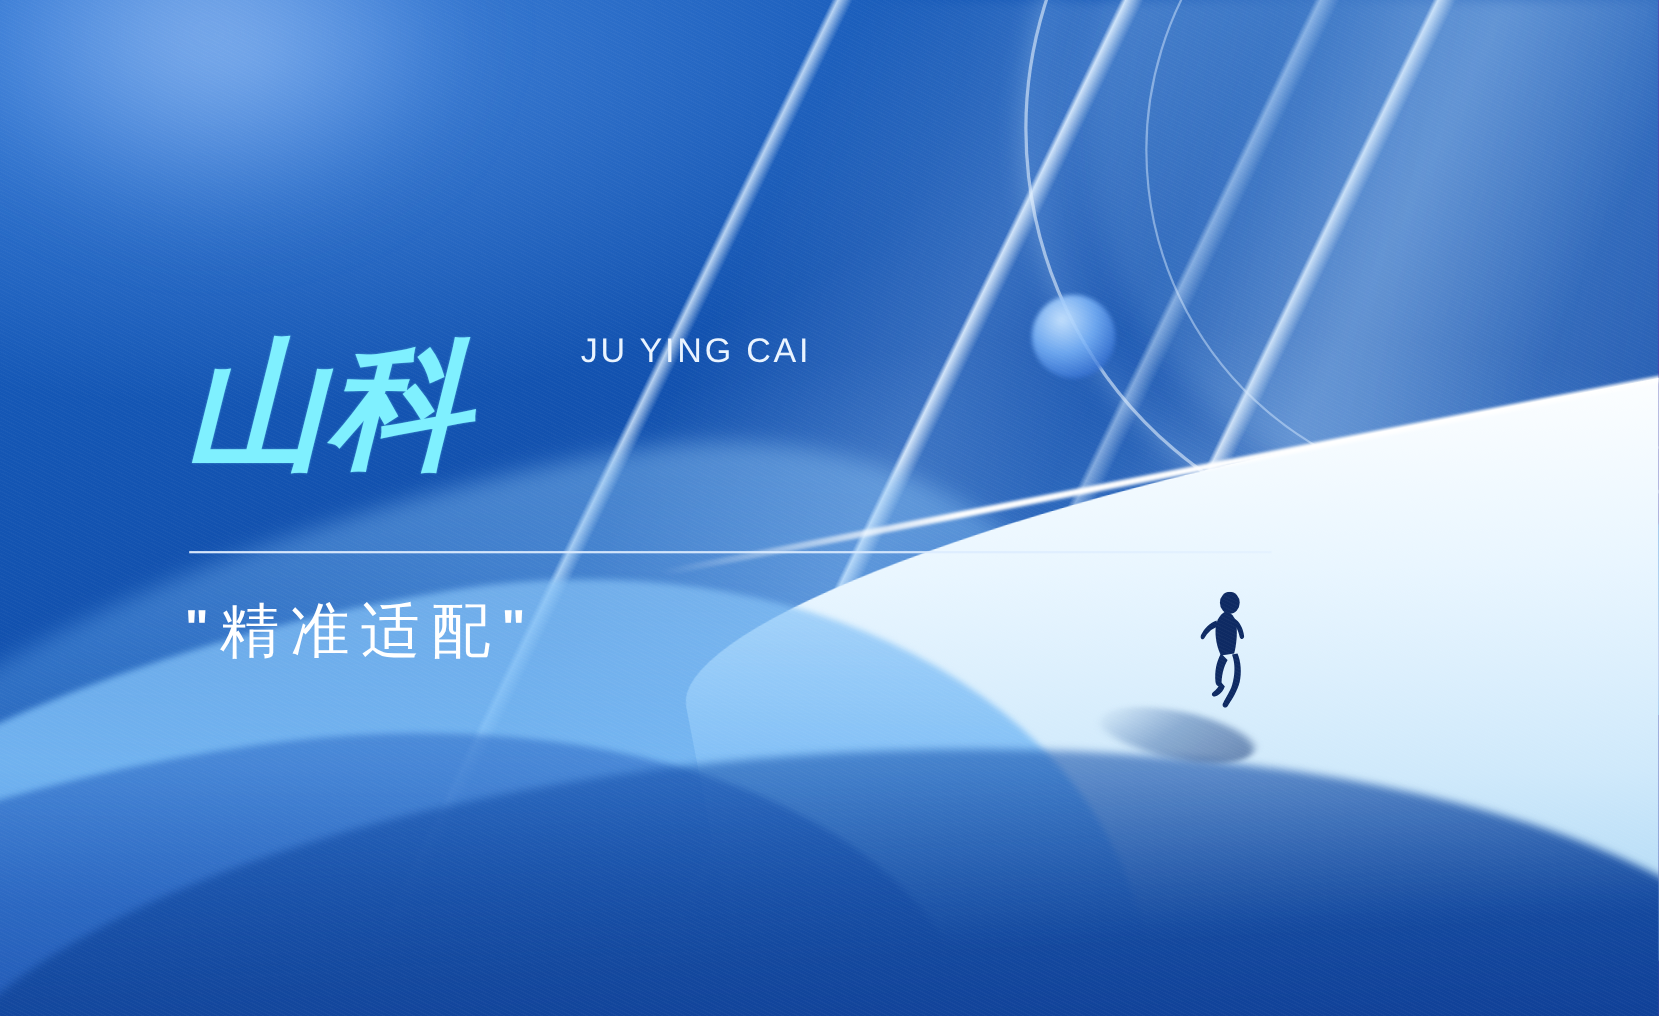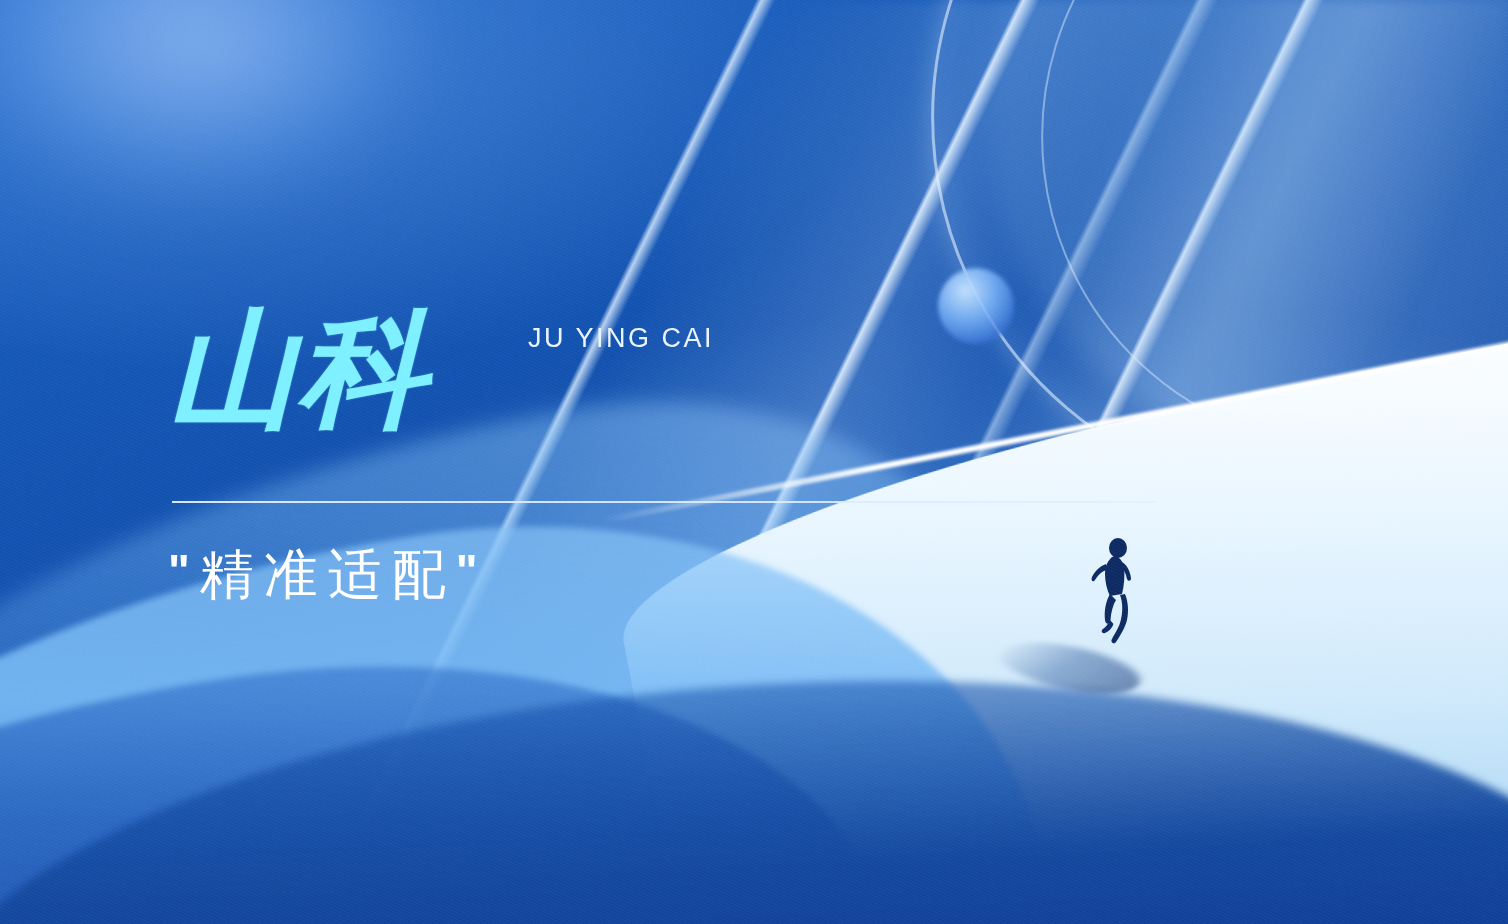--- a/index.html
+++ b/index.html
@@ -184,22 +184,22 @@
     font-style: italic;
     color: #7ff0ff;
     letter-spacing: 2px;
     text-shadow: 0 0 2px rgba(127,240,255,0.5);
     white-space: nowrap;
   }
 
   #brand-pinyin {
     position: absolute;
     left: 528px;
-    top: 325px;
-    font-size: 27px;
+    top: 303px;
+    font-size: 31px;
     line-height: 1;
     font-weight: 400;
     color: #eaf4ff;
     letter-spacing: 2.5px;
     white-space: nowrap;
   }
 
   #headline {
     position: absolute;
     left: 528px;

